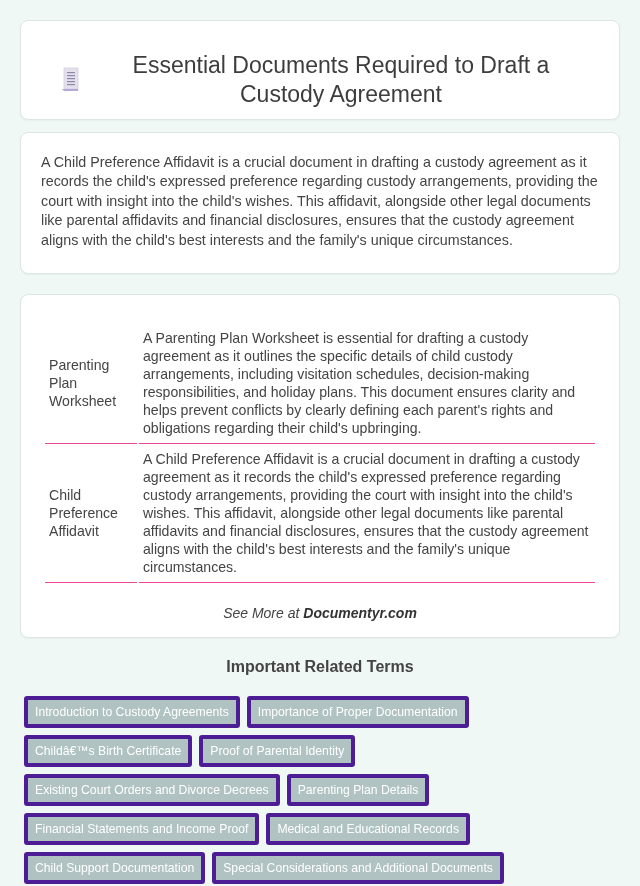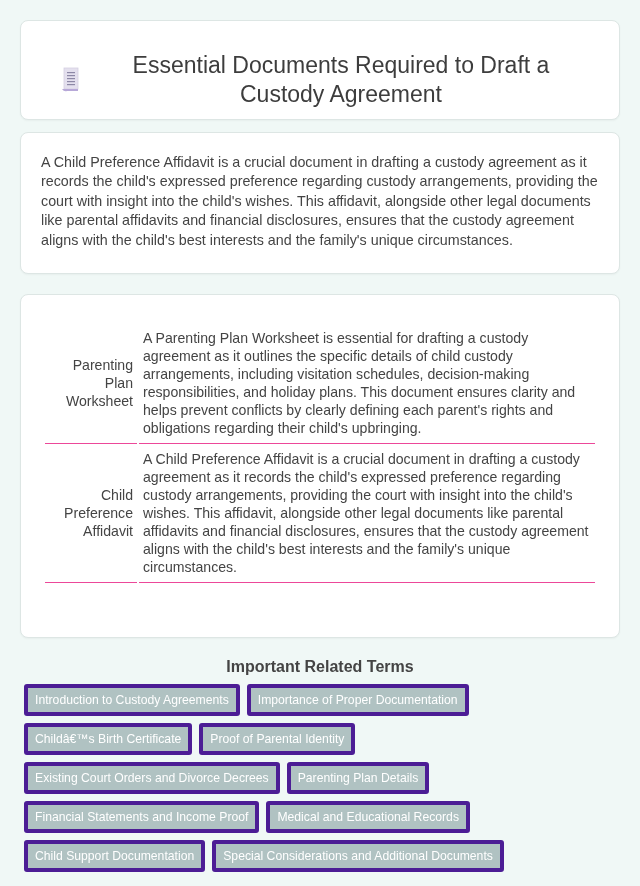--- a/index.html
+++ b/index.html
@@ -61,36 +61,36 @@
       border-spacing: 2px 0;
     }
     table.docs td {
       font-size: 14.1px;
       line-height: 18px;
       color: #444;
       vertical-align: middle;
       border-bottom: 1px solid #ec4899;
       padding: 6px 4px 6px 4px;
     }
-    table.docs td.name { width: 92px; text-align: right; }
+    table.docs td.name { width: 92px; }
     table.docs td.desc { padding-left: 4px; padding-right: 6px; }
     .see-more {
       text-align: center;
       font-size: 14px;
       font-style: italic;
       color: #444;
       margin-top: 22px;
     }
     .see-more b { font-weight: bold; color: #333; }
     .related-title {
       text-align: center;
       font-size: 16px;
       color: #444;
       margin-top: 20px;
-      margin-bottom: 8px;
+      margin-bottom: 20px;
     }
     .tags {
       display: flex;
       flex-wrap: wrap;
       gap: 7px 7px;
       padding: 0 4px;
     }
     .tag {
       background: #b0c2c2;
       color: #ffffff;
@@ -145,20 +145,23 @@
         <tr>
           <td class="name">Parenting Plan Worksheet</td>
           <td class="desc">A Parenting Plan Worksheet is essential for drafting a custody agreement as it outlines the specific details of child custody arrangements, including visitation schedules, decision-making responsibilities, and holiday plans. This document ensures clarity and helps prevent conflicts by clearly defining each parent's rights and obligations regarding their child's upbringing.</td>
         </tr>
         <tr>
           <td class="name">Child Preference Affidavit</td>
           <td class="desc">A Child Preference Affidavit is a crucial document in drafting a custody agreement as it records the child's expressed preference regarding custody arrangements, providing the court with insight into the child's wishes. This affidavit, alongside other legal documents like parental affidavits and financial disclosures, ensures that the custody agreement aligns with the child's best interests and the family's unique circumstances.</td>
         </tr>
       </tbody>
     </table>
+    <p class="see-more">
+      <span>See More at </span><b>Documentyr.com</b>
+    </p>
   </div>
 
   <h2 class="related-title">Important Related Terms</h2>
 
   <div class="tags">
     <span class="tag">Introduction to Custody Agreements</span>
     <span class="tag">Importance of Proper Documentation</span>
     <span class="tag">Childâ€™s Birth Certificate</span>
     <span class="tag">Proof of Parental Identity</span>
     <span class="tag">Existing Court Orders and Divorce Decrees</span>

